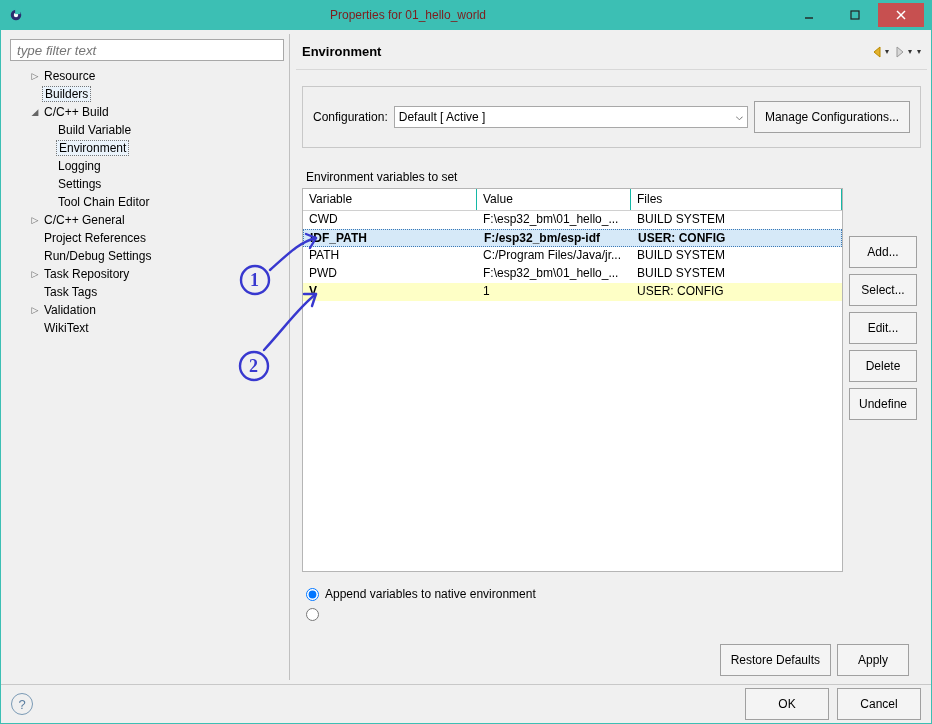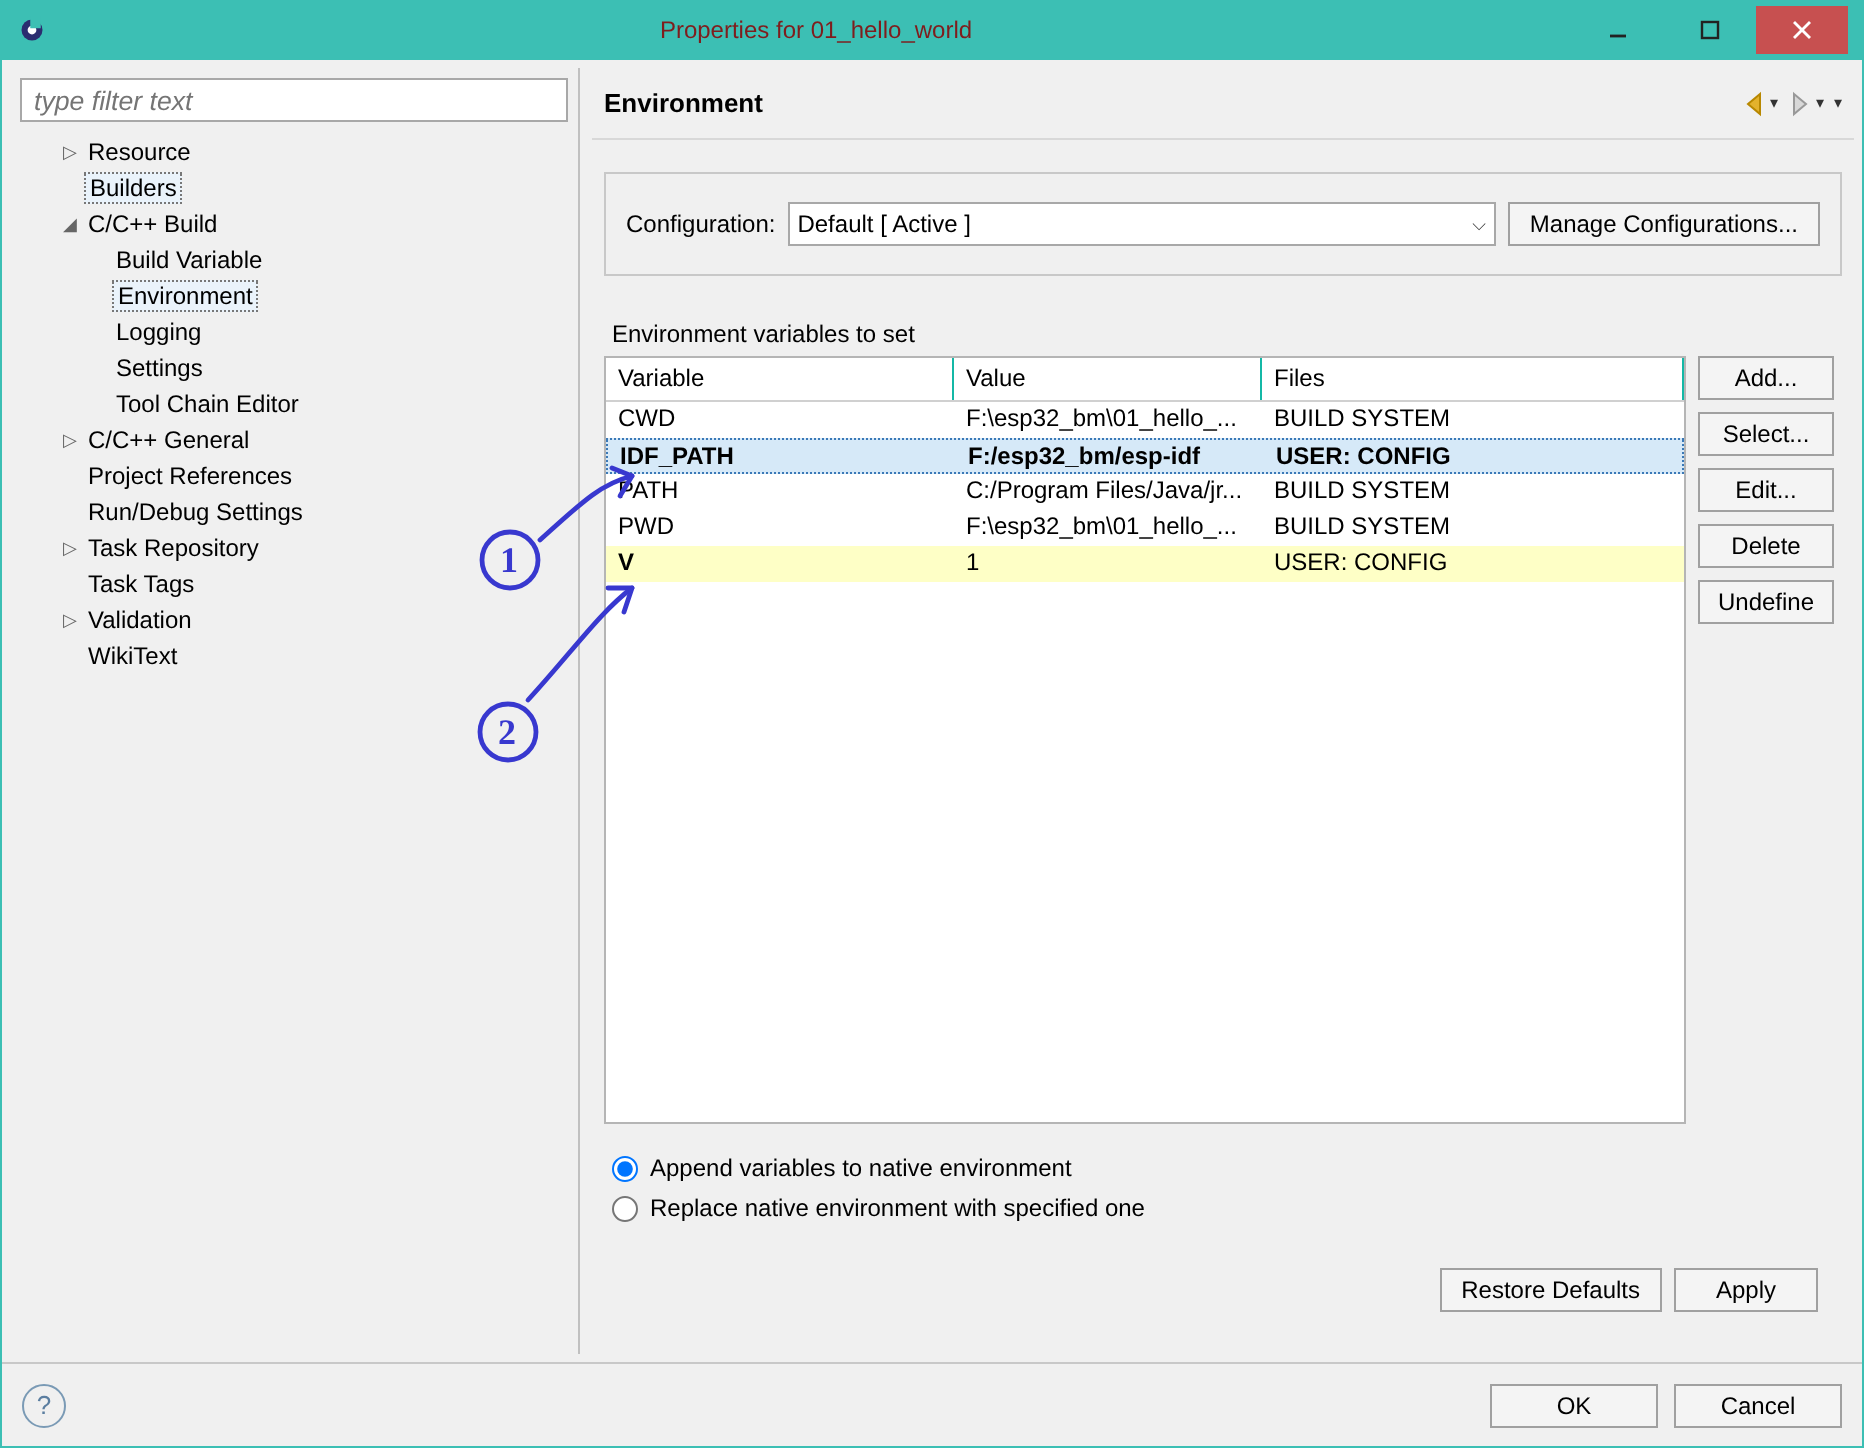--- a/index.html
+++ b/index.html
@@ -97,21 +97,21 @@
     flex:1;
     height:22px;
     border:1px solid #a8a8a8;
     background:#fff;
     padding:0 4px;
     font-size:12px;
     display:flex; align-items:center; justify-content:space-between;
   }
   .config-select .caret { font-size:9px; color:#333; }
   .btn {
-    height:22px;
+    height:32px;
     min-width:72px;
     border:1px solid #a0a0a0;
     background:#f4f4f4;
     padding:0 10px;
     font-size:12px;
     cursor:default;
     display:inline-flex; align-items:center; justify-content:center;
   }
 
   .env-section { margin:4px 6px; }
@@ -135,21 +135,21 @@
   .col-var { flex:0 0 174px; }
   .col-val { flex:0 0 154px; }
   .col-ori { flex:1; }
   .table-body { }
   .tr { display:flex; height:18px; border-bottom:0px solid #f3f3f3; }
   .td { padding:1px 6px; overflow:hidden; white-space:nowrap; text-overflow:ellipsis; }
   .tr.selected { background:#d6e9f8; border:1px dotted #3b79b7; }
   .tr.selected .td { font-weight:bold; }
   .tr.highlight { background:#feffc6; }
   .tr.highlight .td.var { font-weight:bold; }
-  .right-buttons { width:72px; display:flex; flex-direction:column; gap:6px; }
+  .right-buttons { width:72px; display:flex; flex-direction:column; gap:6px;margin-top:48px; }
   .right-buttons .btn { min-width:68px; width:68px; }
 
   .radio-group { margin:12px 4px 6px 4px; }
   .radio-row { display:flex; align-items:center; gap:6px; height:20px; }
   .radio-row input { margin:0; }
 
   .bottom-buttons { display:flex; justify-content:flex-end; gap:6px; margin:10px 18px 4px 6px; }
 
   .footer {
     border-top:1px solid #c8c8c8;
@@ -356,21 +356,20 @@
           </div>
         </div>
 
         <div class="radio-group">
           <div class="radio-row">
             <input type="radio" name="envmode" checked="" style="">
             <span>Append variables to native environment</span>
           </div>
           <div class="radio-row">
             <input type="radio" name="envmode" style="">
-            <span>Replace native environment with specified one</span>
           </div>
         </div>
       </div>
 
       <div class="bottom-buttons">
         <button class="btn">Restore Defaults</button>
         <button class="btn">Apply</button>
       </div>
 
     </div>

